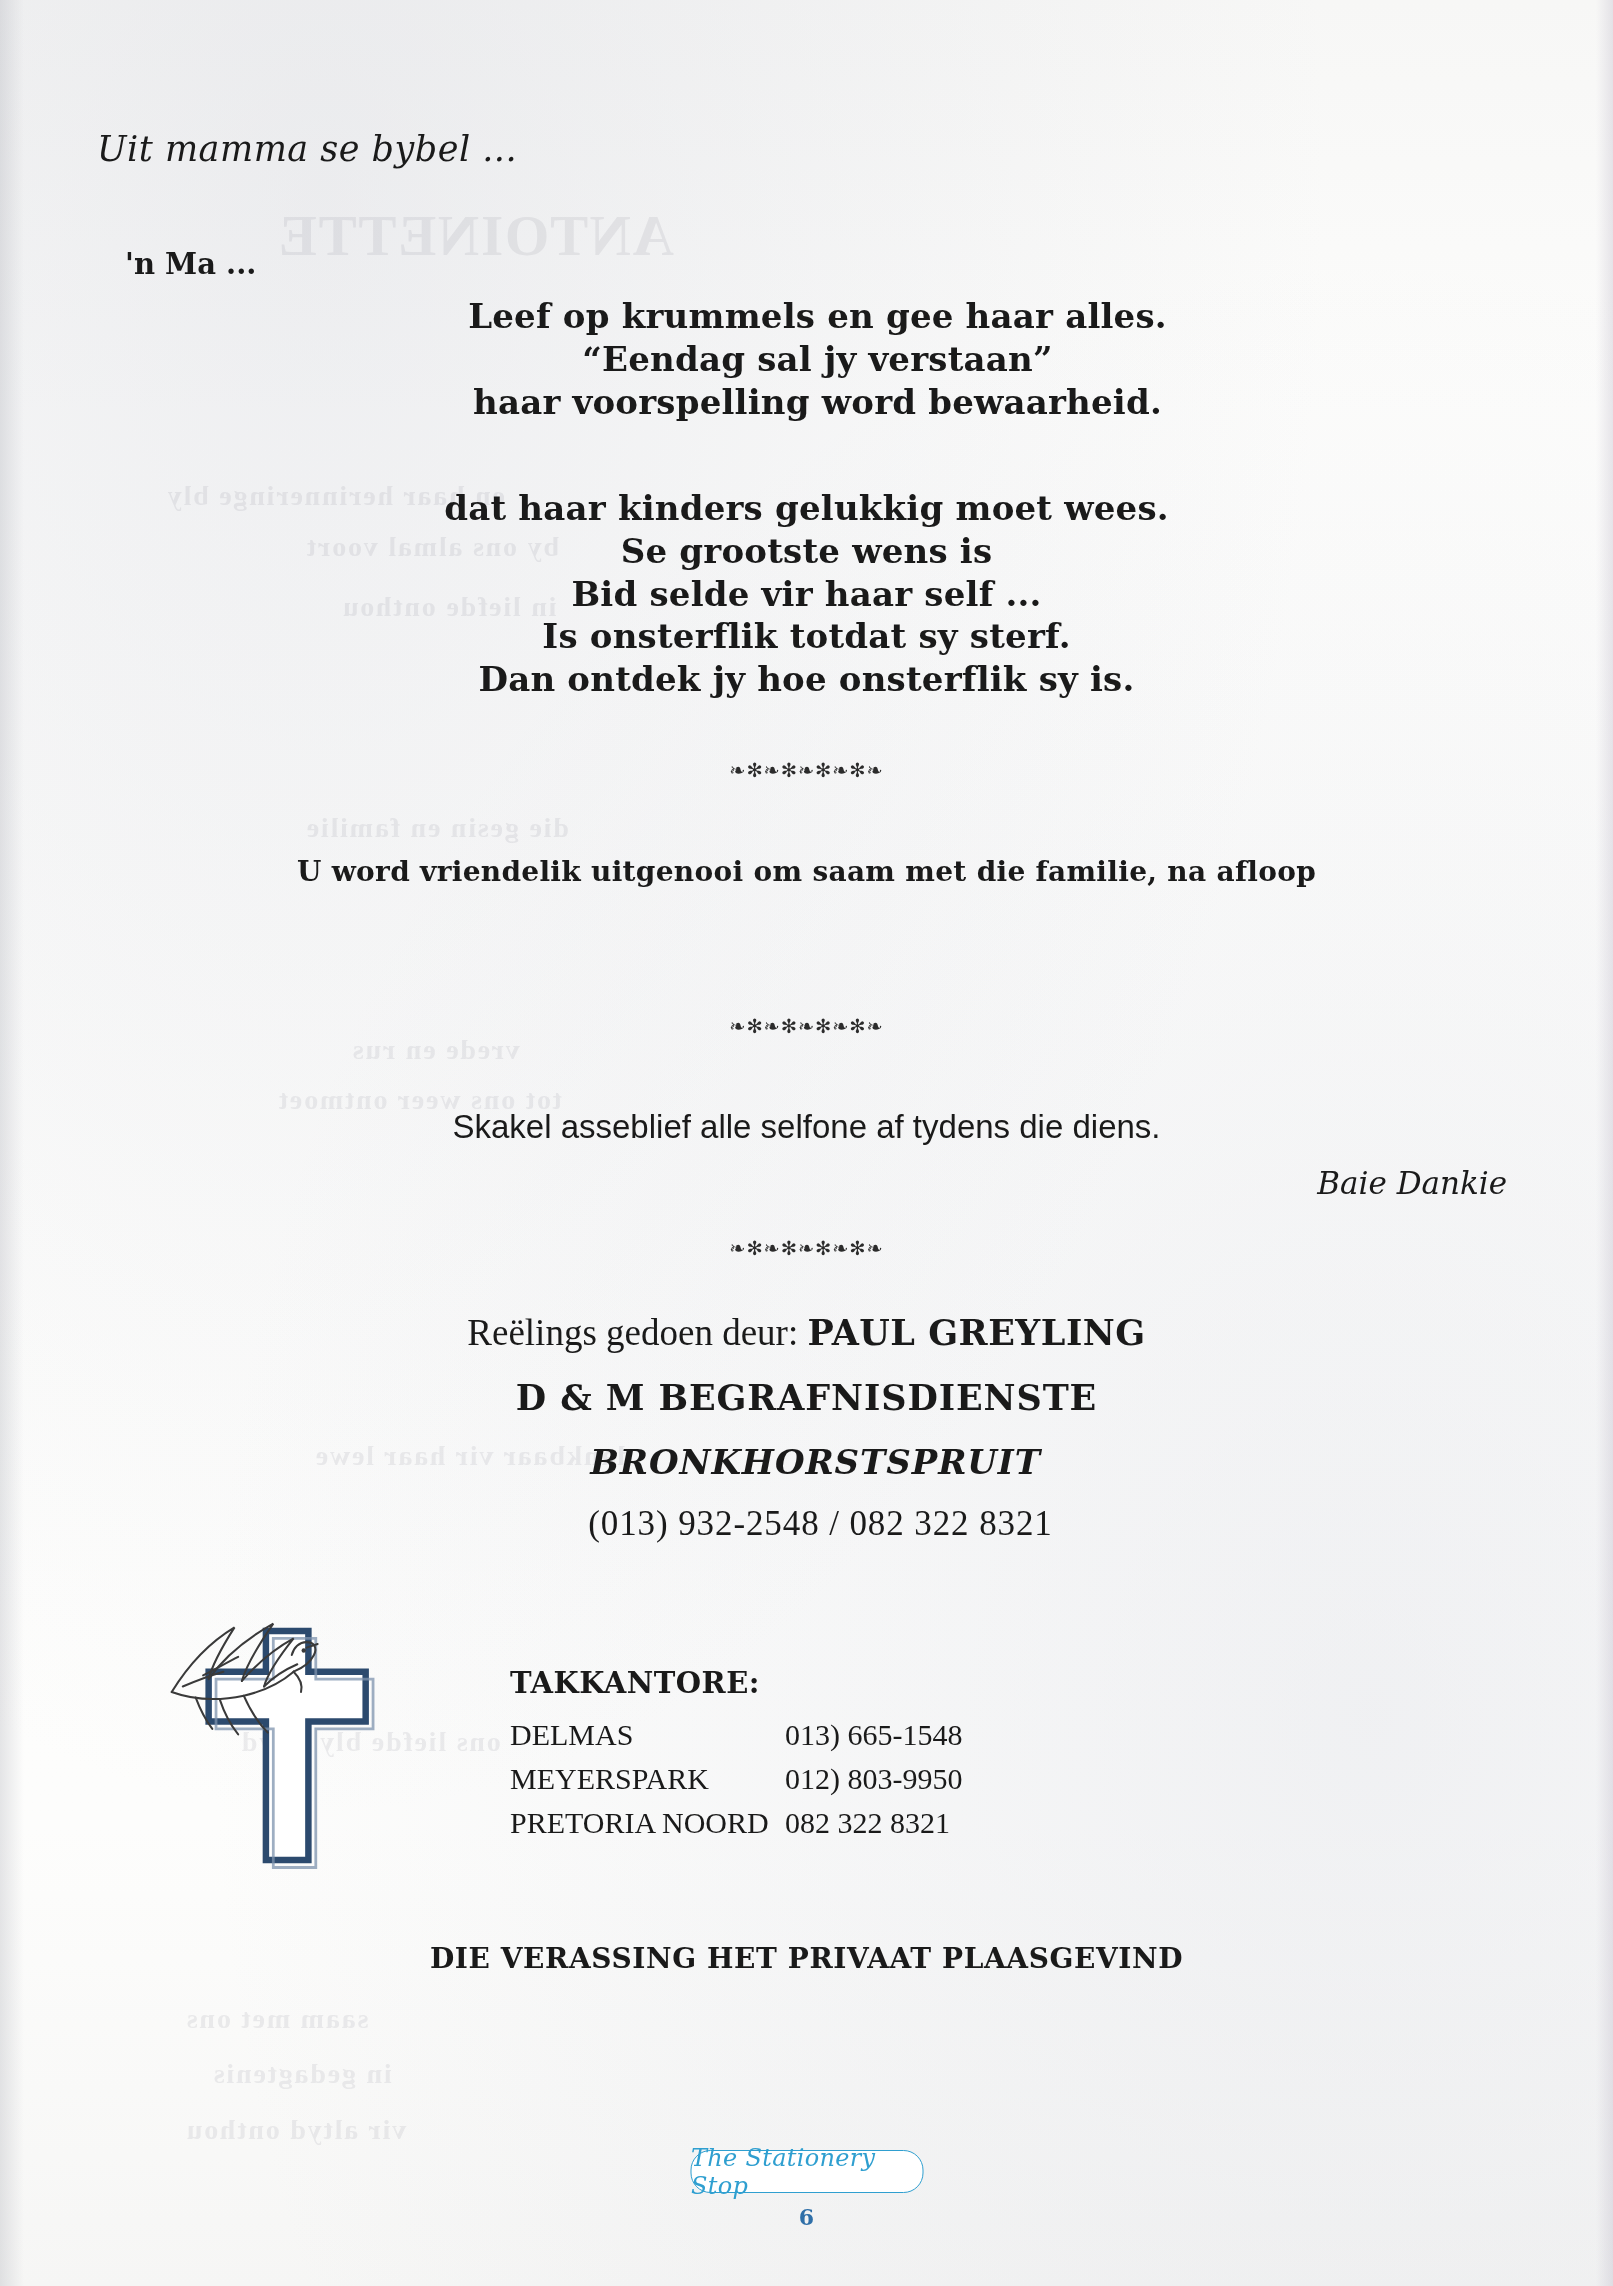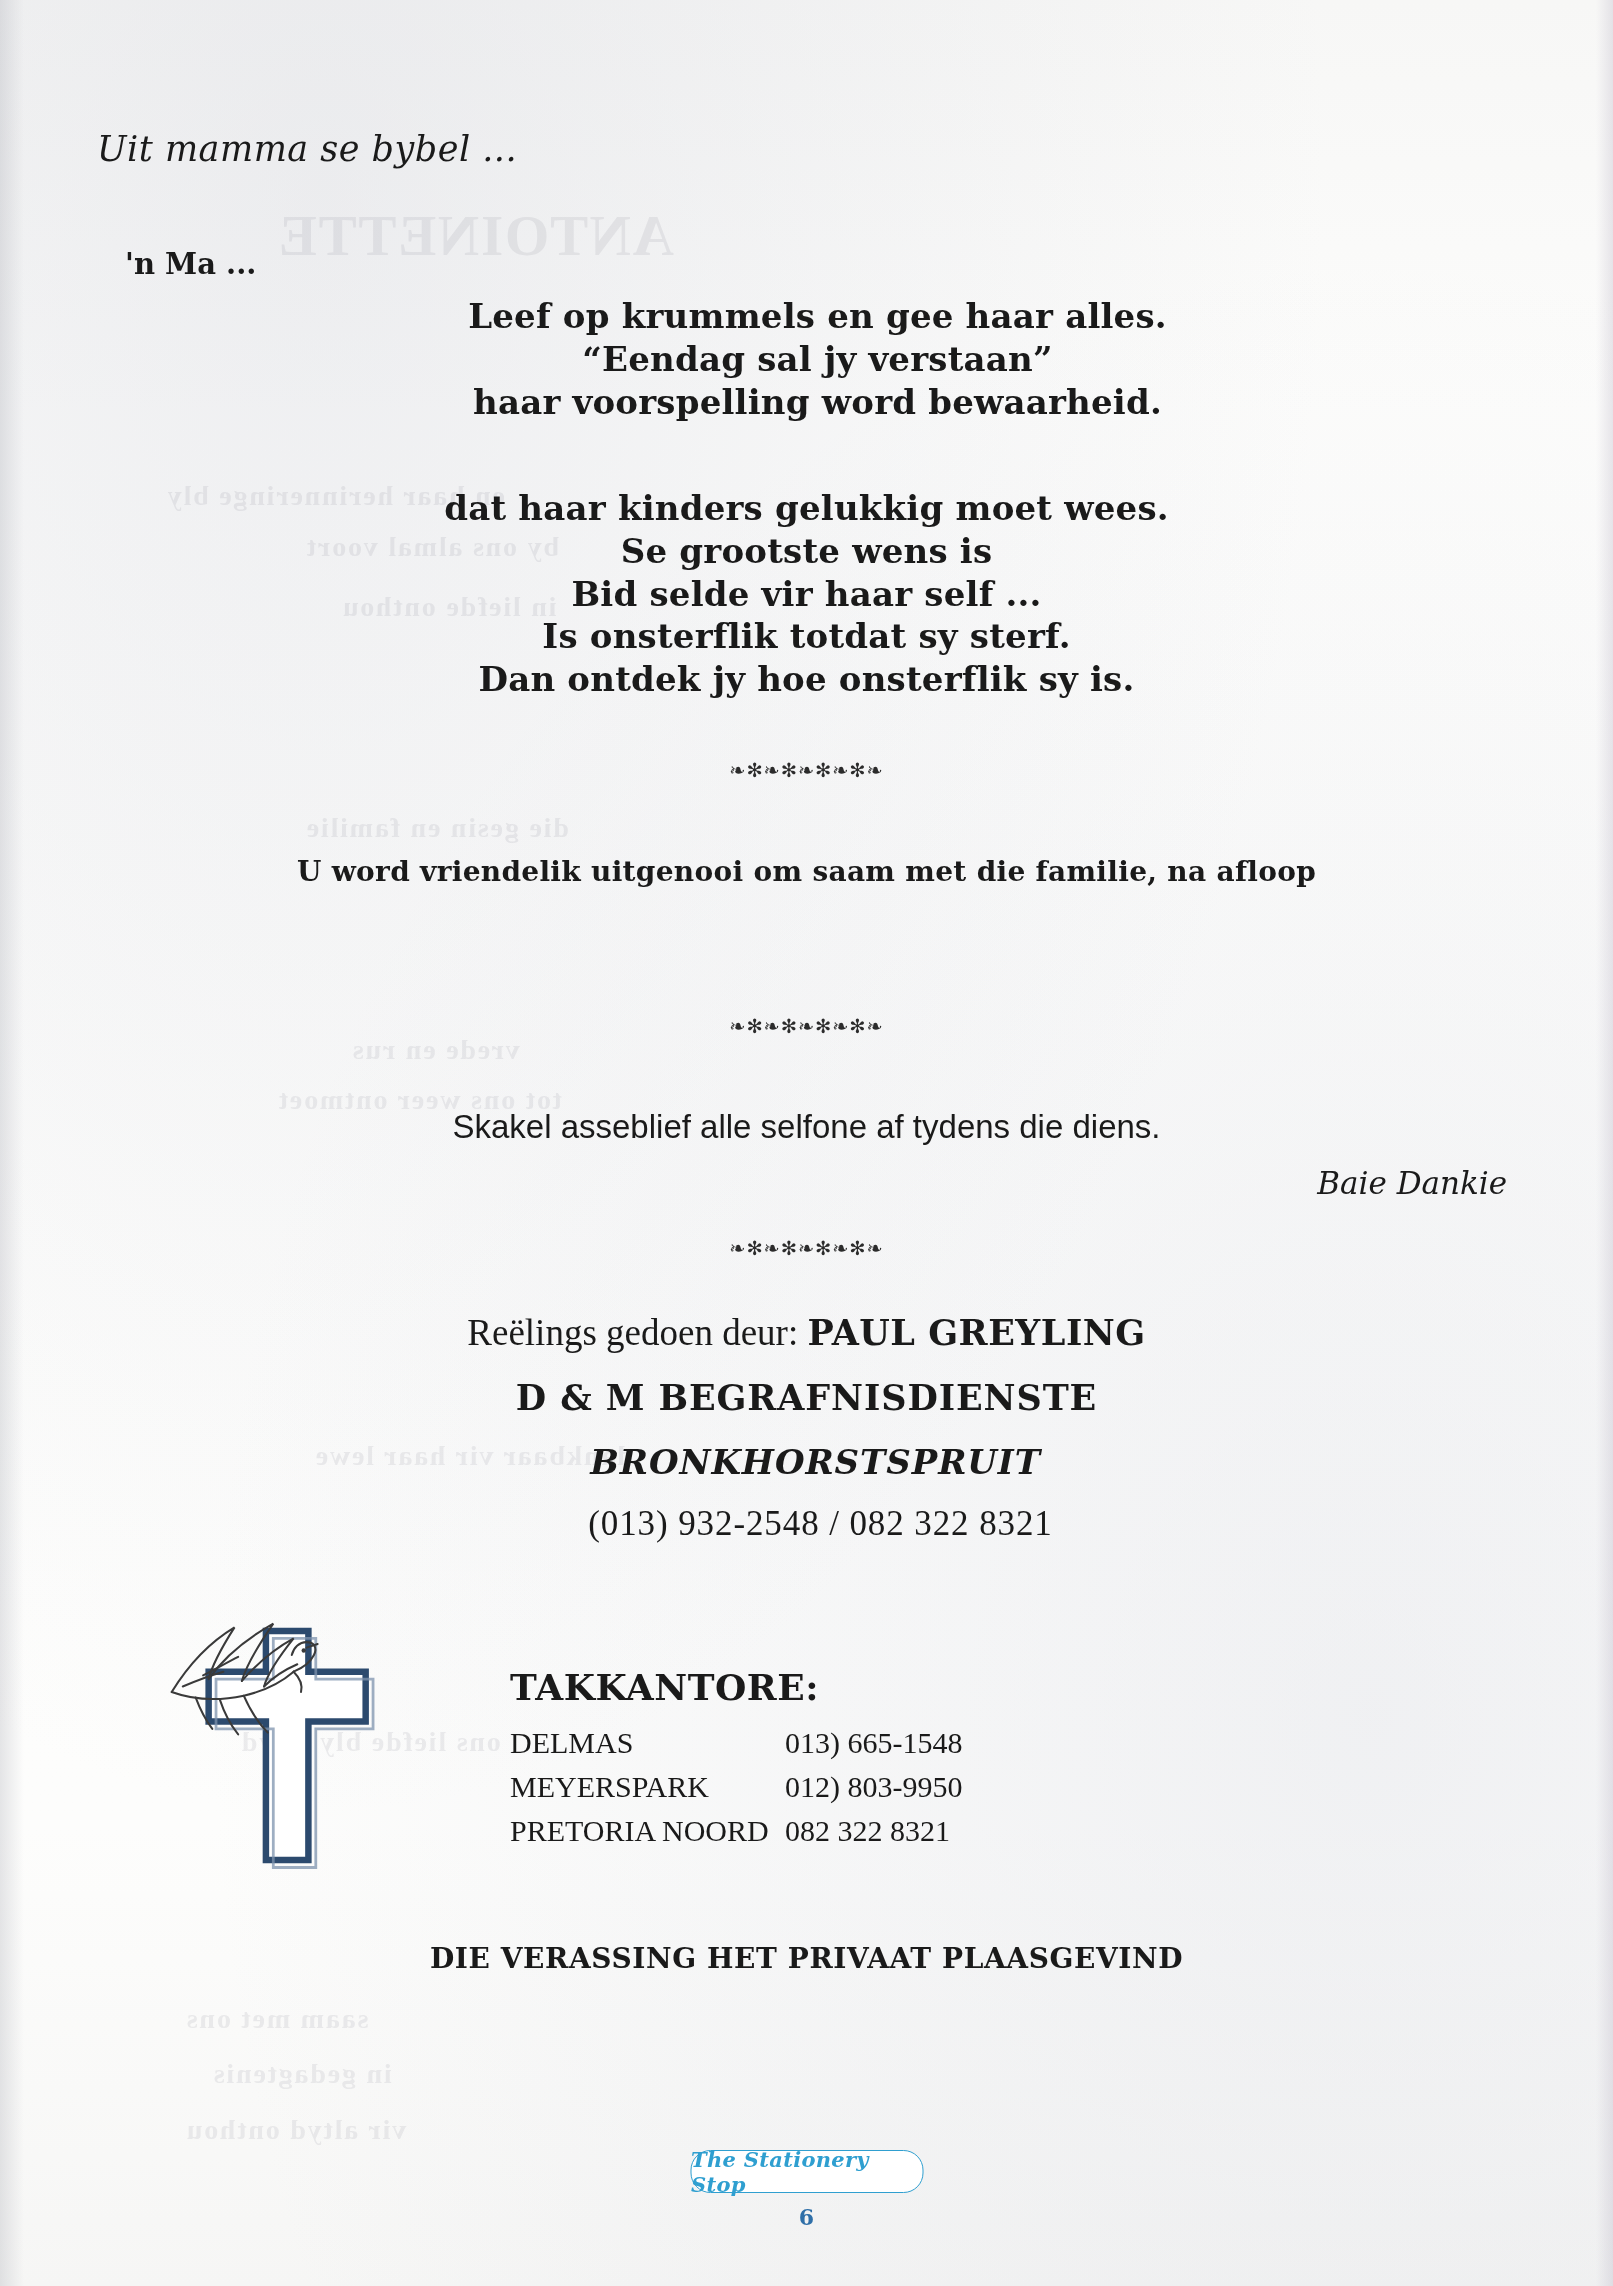--- a/index.html
+++ b/index.html
@@ -192,21 +192,21 @@
   #branch-block {
     position: absolute;
     top: 1666px;
     left: 510px;
     font-family: "Liberation Serif", serif;
     font-size: 30px;
   }
   #branch-heading {
     font-family: "DejaVu Serif", serif;
     font-weight: bold;
-    font-size: 36px;
+    font-size: 29px;
     letter-spacing: 0.5px;
     margin-bottom: 13px;
   }
   .branch-row {
     display: flex;
     line-height: 1.46;
   }
   .branch-name { width: 275px; }
   .branch-num { white-space: nowrap; }
 
@@ -242,22 +242,22 @@
     border: 1.8px solid #2f9fd0;
     border-radius: 20px;
     display: flex;
     align-items: center;
     justify-content: center;
     background: #ffffff;
   }
   #footer-logo-text {
     font-family: "DejaVu Serif", serif;
     font-style: italic;
-    font-weight: bold;
-    font-size: 21px;
+    font-weight: normal;
+    font-size: 24px;
     color: #2f9fd0;
     letter-spacing: 0.3px;
   }
   #page-number {
     position: absolute;
     top: 2204px;
     left: 50%;
     transform: translateX(-50%);
     font-family: "DejaVu Serif", serif;
     font-weight: bold;

